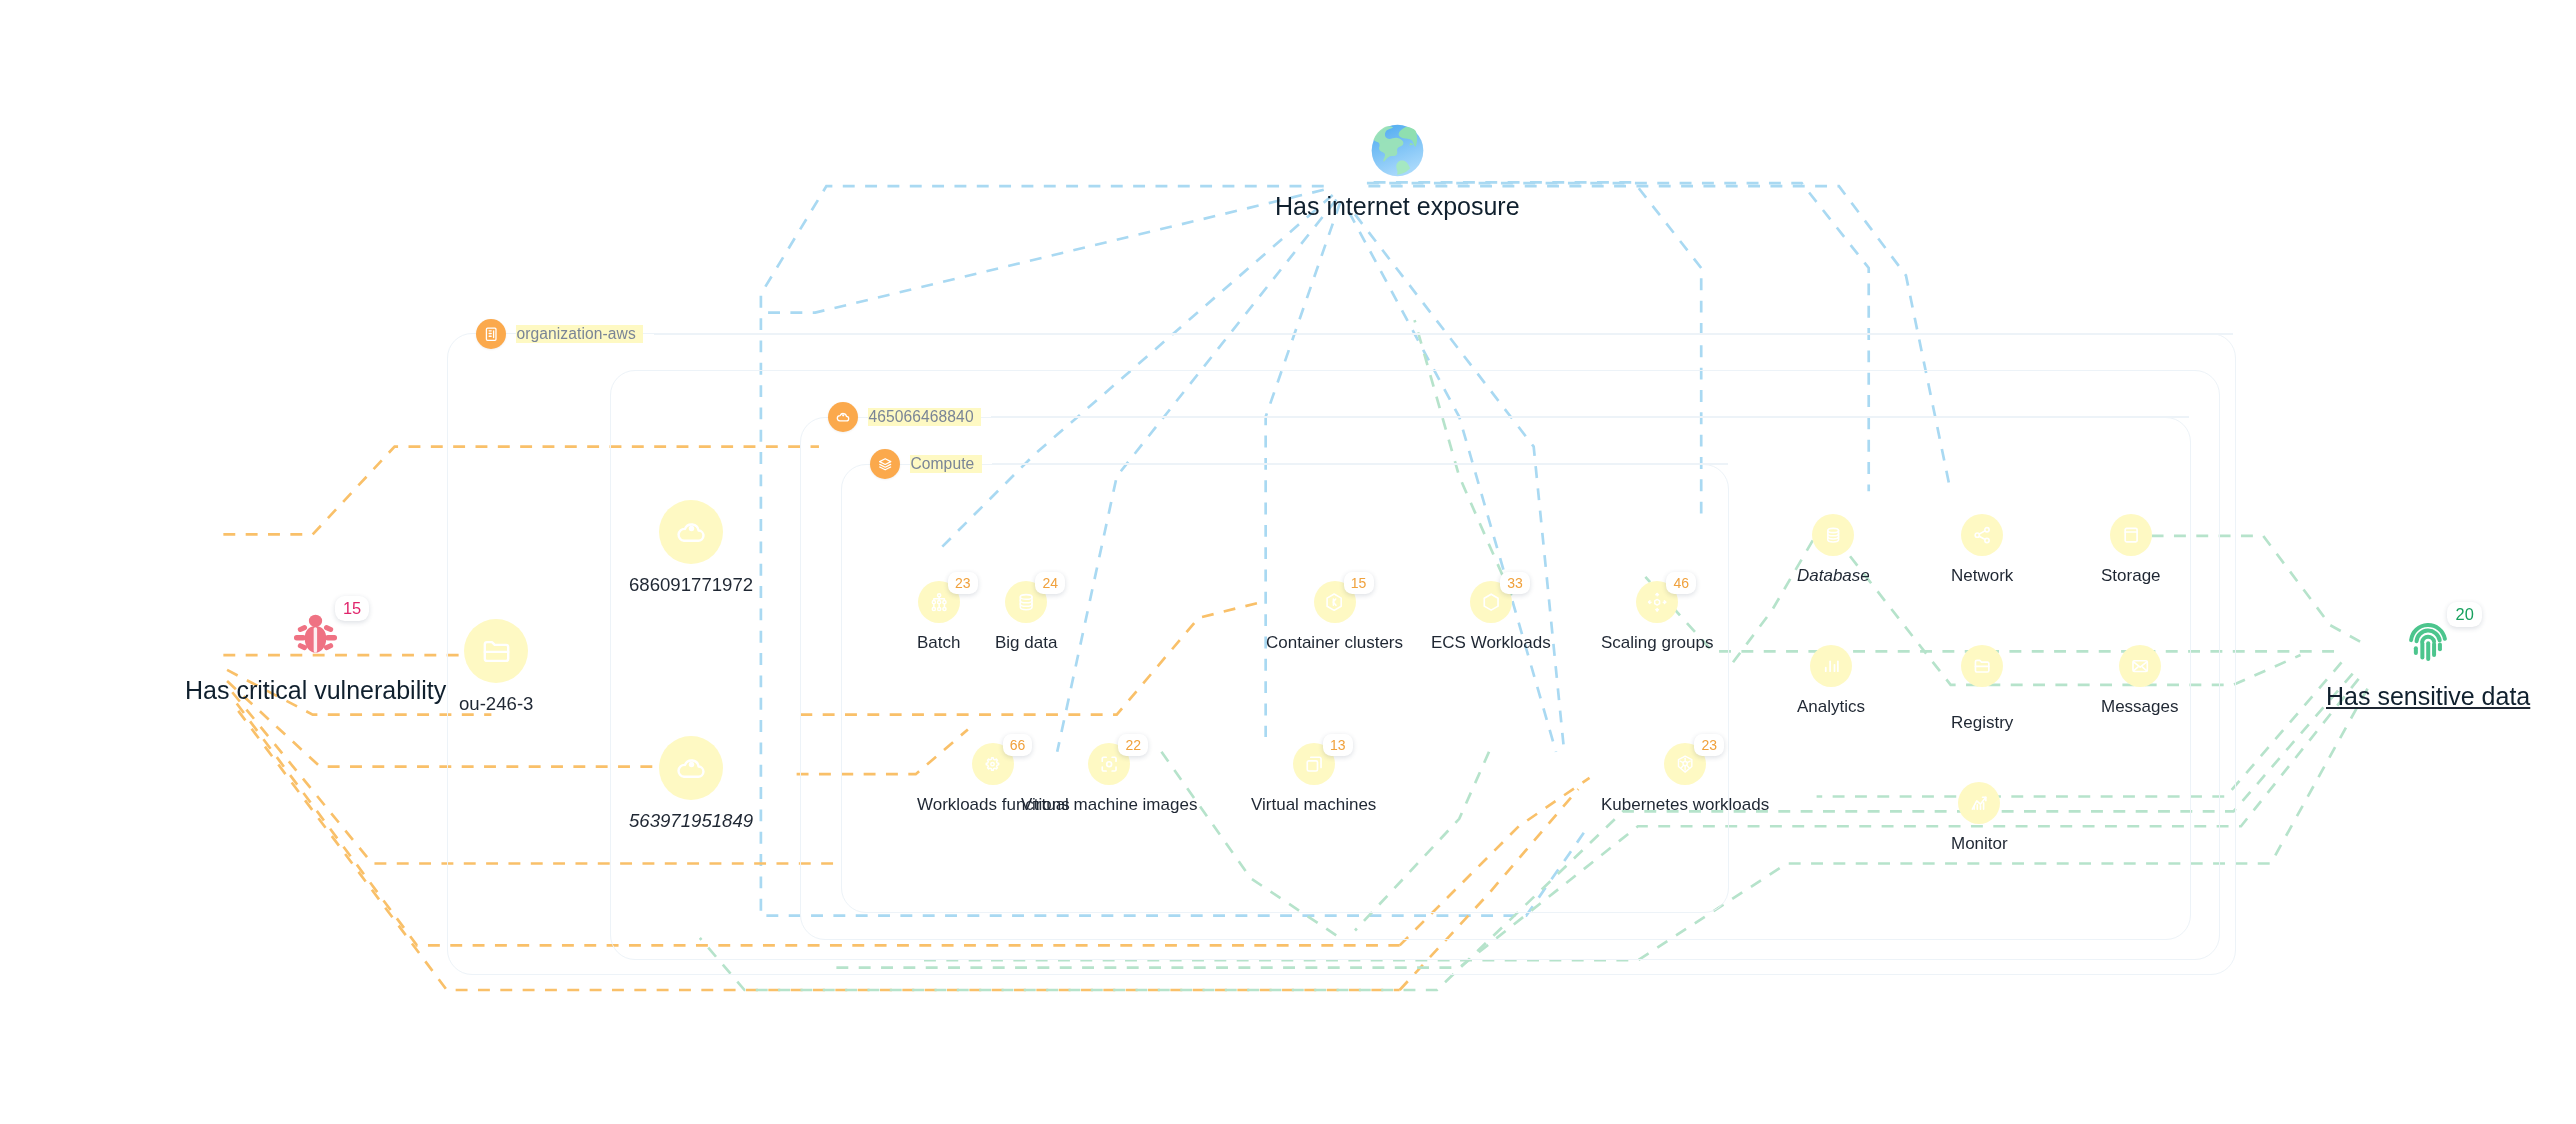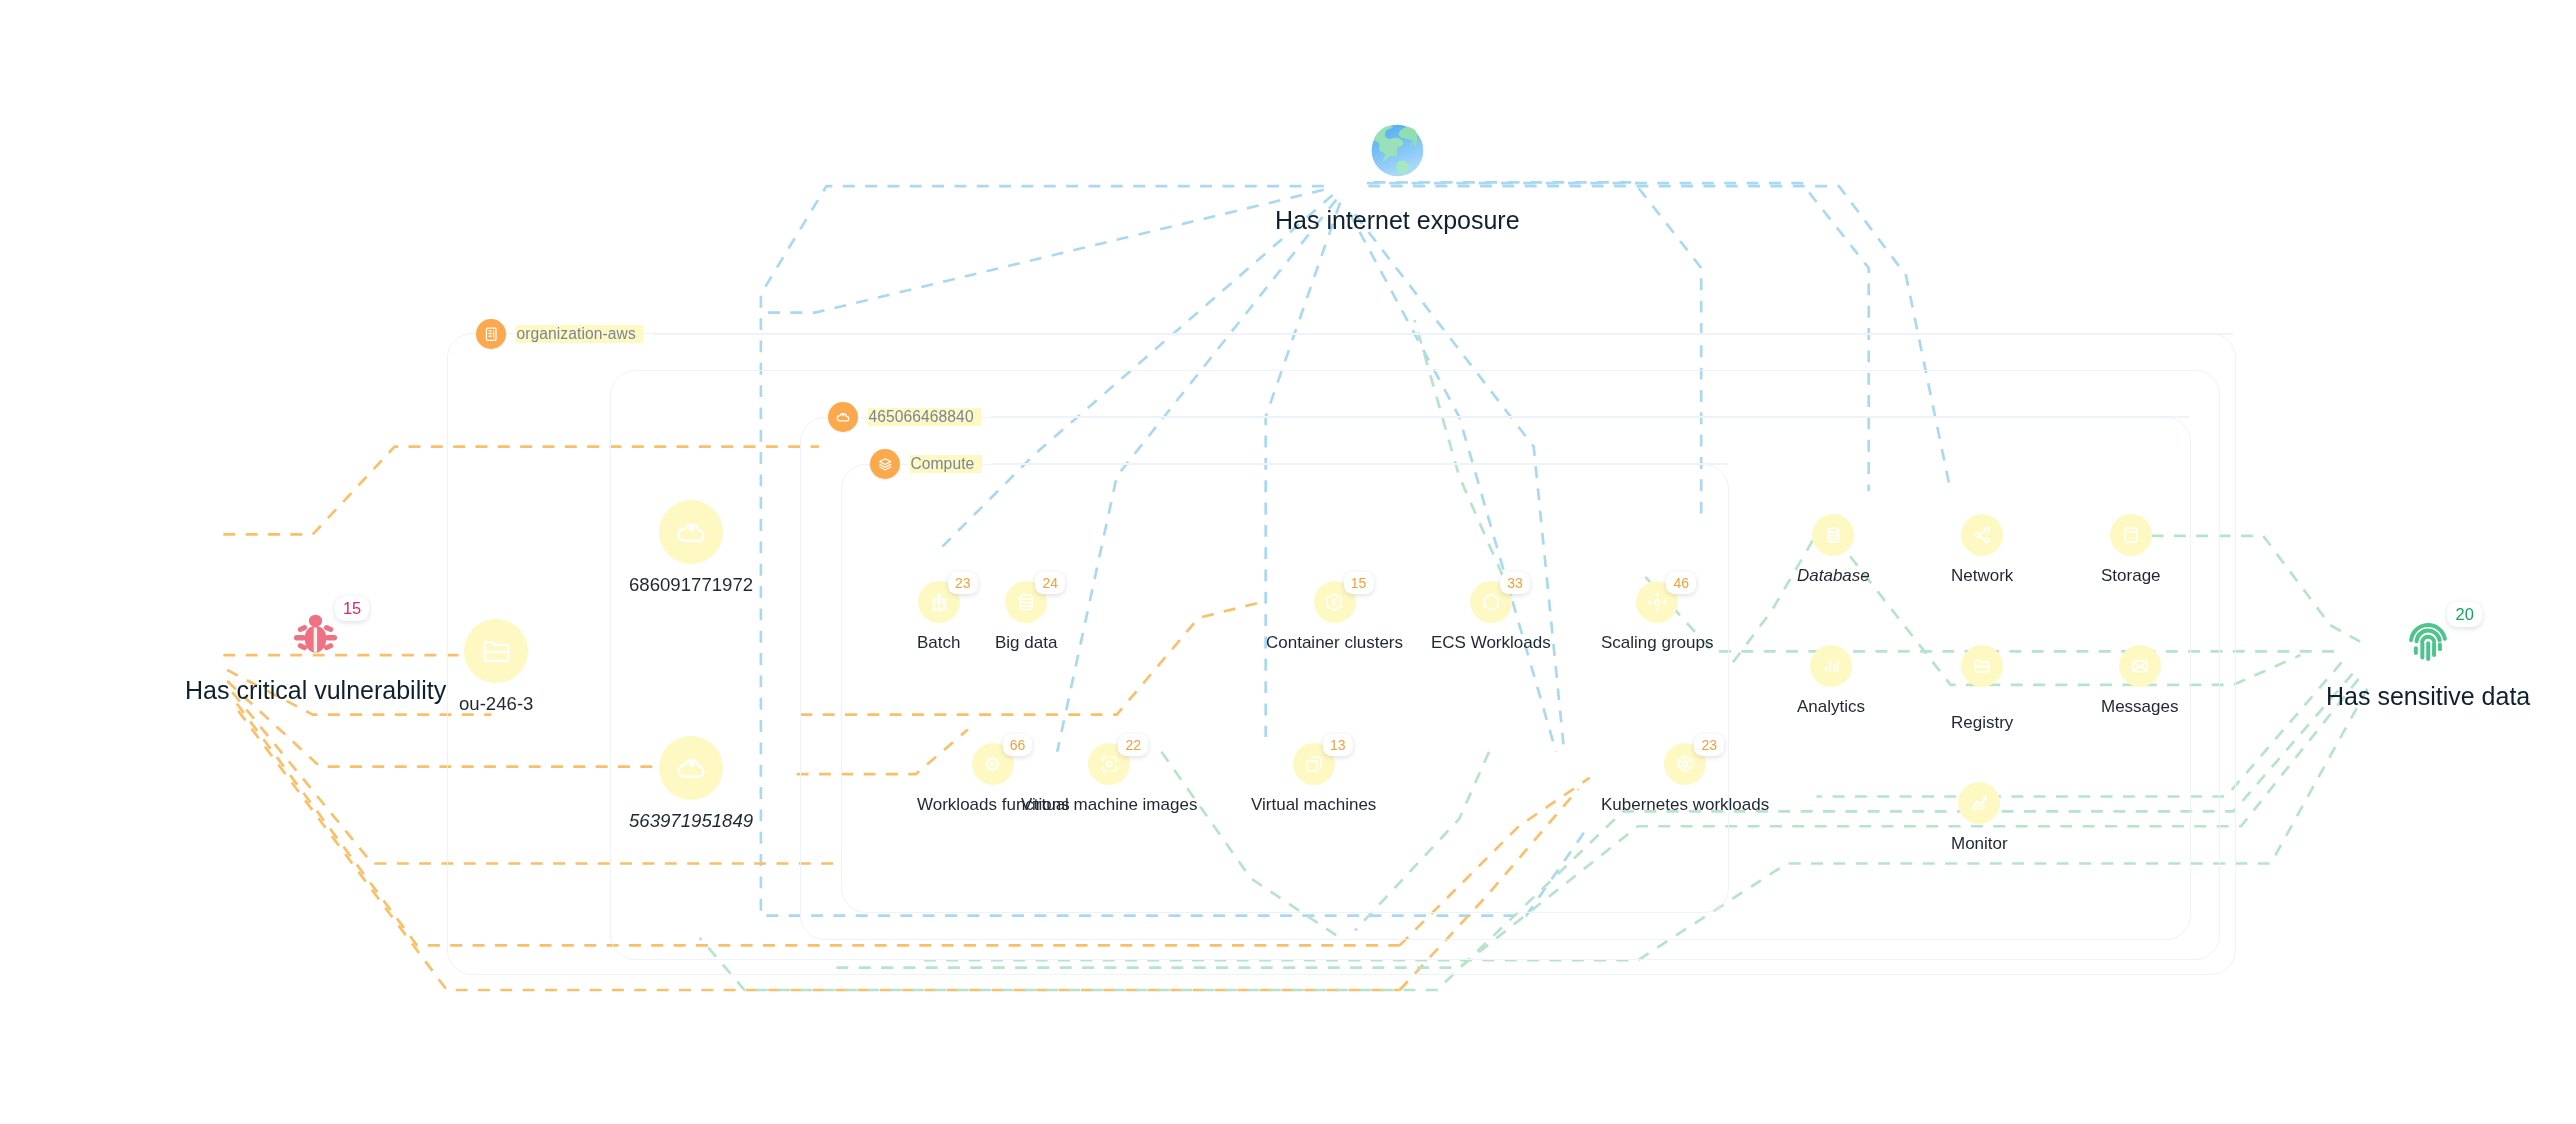--- a/index.html
+++ b/index.html
@@ -239,40 +239,40 @@
         <rect x="15.6" y="8.3" width="4.2" height="2.2" rx="1.1" transform="rotate(24 17.7 9.4)"></rect>
         <rect x="4.2" y="16.2" width="4.2" height="2.2" rx="1.1" transform="rotate(24 6.3 17.3)"></rect>
         <rect x="15.6" y="16.2" width="4.2" height="2.2" rx="1.1" transform="rotate(-24 17.7 17.3)"></rect>
         <rect x="11.2" y="8.8" width="1.5" height="11" rx=".7" fill="#fdeef0"></rect>
       </svg>
       <span class="cnt">15</span>
     </span>
     <span class="tlbl">Has critical vulnerability</span>
   </div>
 
-  <div class="tag net" style="left:1275px;top:119px;gap:14px;">
+  <div class="tag net" style="left:1275px;top:119px;">
     <span class="ico">
       <svg viewBox="0 0 100 100" width="63" height="63">
         <defs>
           <linearGradient id="gseaGrad" x1="0" y1="0" x2="0.4" y2="1">
             <stop offset="0" stop-color="#4aa8f0"></stop>
             <stop offset="1" stop-color="#a7d8fb"></stop>
           </linearGradient>
         </defs>
         <circle cx="50" cy="50" r="41" fill="url(#gseaGrad)"></circle>
         <path d="M28 14c-7 4-13 11-16 19 3 4 7 2 9 6 2 4-2 7 1 11 2 3 7 2 8 6 1 5-4 8-2 12 4-3 6-8 11-9 4-1 8 1 10-3 2-3-1-6 1-9 2-4 7-3 9-7 2-5-4-9-9-10-6-1-11 3-16 1-5-2-5-9-1-13 3-3 8-2 10-5-4-2-10-2-15 1z" fill="#9be3b6" opacity=".95"></path>
         <path d="M62 13c-4 3-9 5-10 10-1 4 3 6 6 7 5 2 11 0 15 4 3 3 2 8 6 10 3-8 3-17 0-25-4-4-10-7-17-6z" fill="#8fdfb0"></path>
         <path d="M55 66c-4 1-7 5-7 9 0 5 4 9 1 13 8 0 16-4 21-10-2-4-4-9-8-11-2-1-4-1-7-1z" fill="#a5e8c2"></path>
         <path d="M70 38c2 0 4 1 5 3l-6 1z" fill="#8fdfb0"></path>
       </svg>
     </span>
     <span class="tlbl">Has internet exposure</span>
   </div>
 
-  <div class="tag sens" style="left:2326px;top:609px;">
+  <div class="tag sens" style="left:2326px;top:609px;text-decoration:underline;">
     <span class="ico">
       <svg viewBox="0 0 24 24" width="52" height="52" fill="none" stroke="#4cc58d" stroke-width="1.85" stroke-linecap="round" stroke-linejoin="round">
         <path d="M4.2 11.6a7.9 7.9 0 0 1 15.6-.6"></path>
         <path d="M6.7 12.1a5.4 5.4 0 0 1 10.7-.4"></path>
         <path d="M9.3 12.4a2.8 2.8 0 0 1 5.5-.2"></path>
         <path d="M6.4 15.4v2.1"></path>
         <path d="M9.4 13.2v6.4"></path>
         <path d="M12.1 13v7.3"></path>
         <path d="M14.8 13.4v5.1"></path>
         <path d="M17.5 13.6v2.2"></path>

